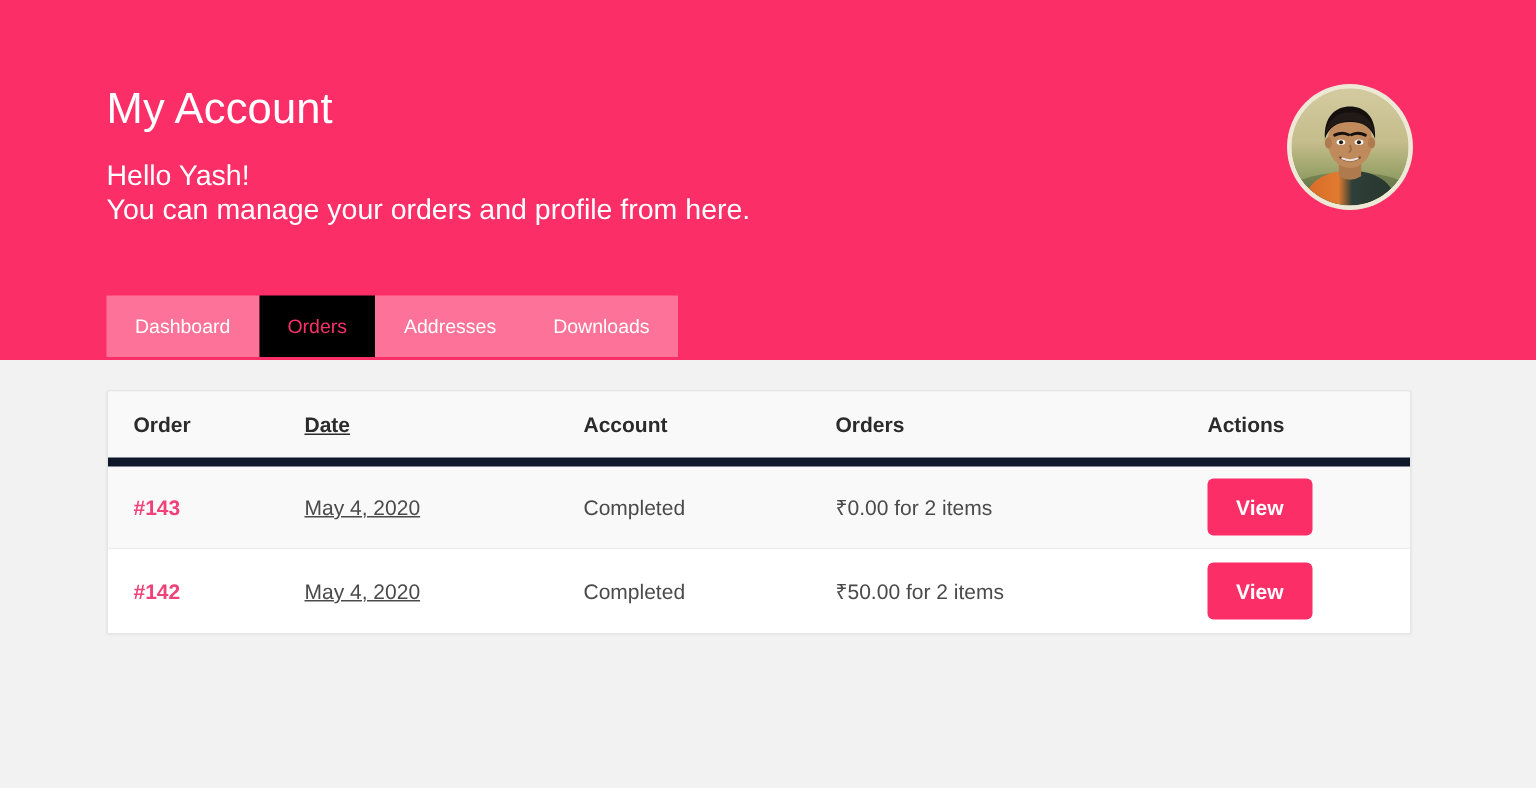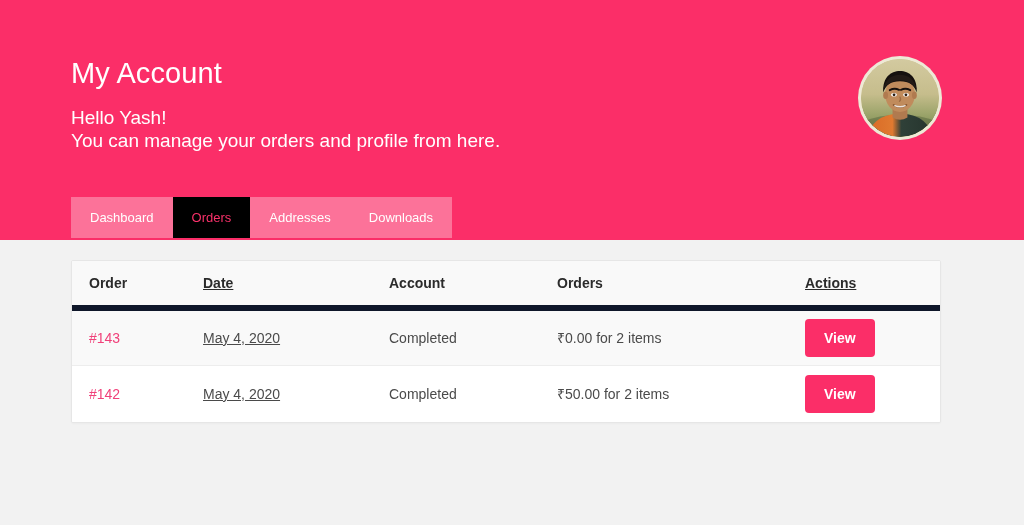--- a/index.html
+++ b/index.html
@@ -183,25 +183,25 @@
   .orders-table tbody tr.row-alt { background: #f9f9f9; }
   .orders-table tbody tr.row-plain { background: #ffffff; }
 
   .orders-table tbody td {
     height: 57px;
     font-size: 14px;
     color: #4a4a4a;
   }
 
   
-  .col-order   { width: 114px; padding-left: 17px !important; }
+  .col-order   { width: 114px; padding-left: 17px !important; font-weight: bold; }
   .col-date    { width: 186px; padding-left: 17px !important; text-decoration: underline; }
   .col-status  { width: 168px; padding-left: 17px !important; }
   .col-total   { width: 248px; padding-left: 17px !important; }
-  .col-actions { width: 154px; padding-left: 17px !important; text-decoration: underline; }
+  .col-actions { width: 154px; padding-left: 17px !important; }
 
   .order-link {
     color: #f0417a;
     text-decoration: none;
     font-size: 14px;
     cursor: pointer;
   }
 
   .view-button {
     display: inline-block;

